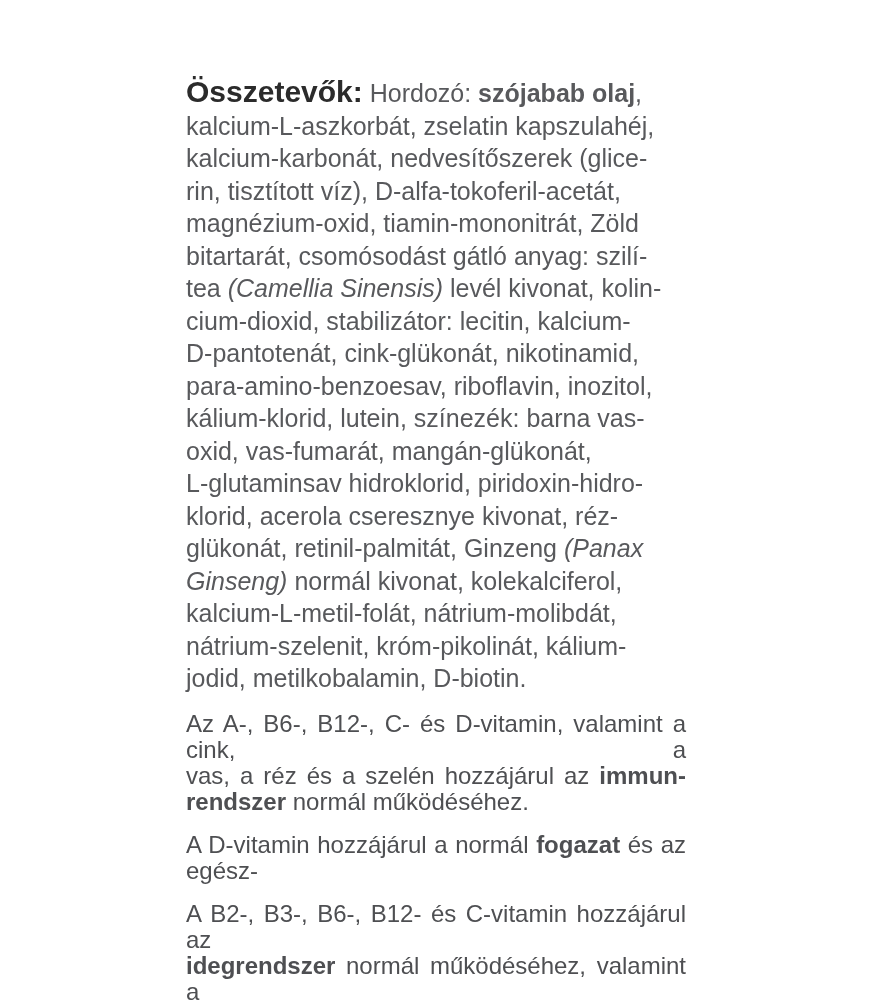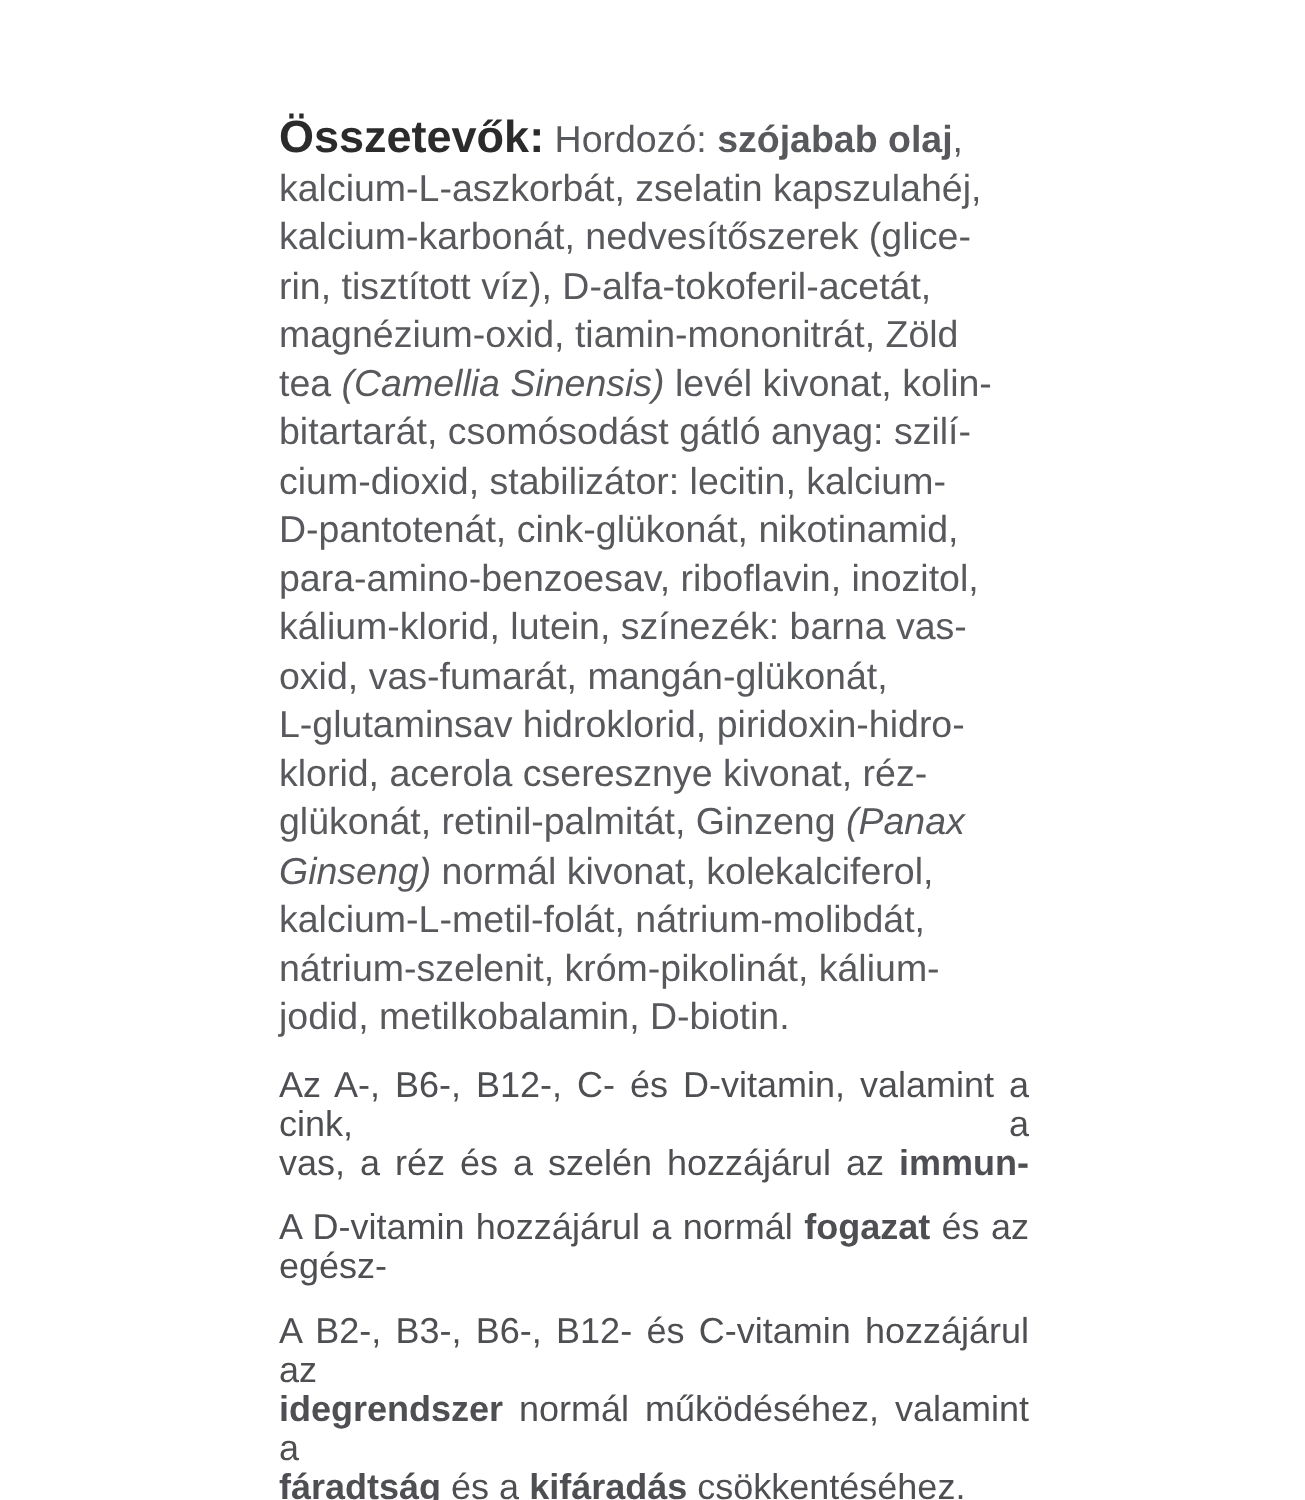--- a/index.html
+++ b/index.html
@@ -48,38 +48,39 @@
 <body>
 
 <div class="page">
   <div class="label-container">
       <div class="para-large">
         <div class="line nowrap"><span class=" run-h">Összetevők:</span><span class=""> Hordozó: </span><span class=" run-b">szójabab olaj</span><span class="">,</span></div>
         <div class="line nowrap"><span class="">kalcium-L-aszkorbát, zselatin kapszulahéj,</span></div>
         <div class="line nowrap"><span class="">kalcium-karbonát, nedvesítőszerek (glice-</span></div>
         <div class="line nowrap"><span class="">rin, tisztított víz), D-alfa-tokoferil-acetát,</span></div>
         <div class="line nowrap"><span class="">magnézium-oxid, tiamin-mononitrát, Zöld</span></div>
+        <div class="line nowrap"><span class="">bitartarát, csomósodást gátló anyag: szilí-</span></div>
         <div class="line nowrap"><span class="">tea </span><span class=" run-i">(Camellia Sinensis)</span><span class=""> levél kivonat, kolin-</span></div>
-        <div class="line nowrap"><span class="">bitartarát, csomósodást gátló anyag: szilí-</span></div>
         <div class="line nowrap"><span class="">cium-dioxid, stabilizátor: lecitin, kalcium-</span></div>
         <div class="line nowrap"><span class="">D-pantotenát, cink-glükonát, nikotinamid,</span></div>
         <div class="line nowrap"><span class="">para-amino-benzoesav, riboflavin, inozitol,</span></div>
         <div class="line nowrap"><span class="">kálium-klorid, lutein, színezék: barna vas-</span></div>
         <div class="line nowrap"><span class="">oxid, vas-fumarát, mangán-glükonát,</span></div>
         <div class="line nowrap"><span class="">L-glutaminsav hidroklorid, piridoxin-hidro-</span></div>
         <div class="line nowrap"><span class="">klorid, acerola cseresznye kivonat, réz-</span></div>
         <div class="line nowrap"><span class="">glükonát, retinil-palmitát, Ginzeng </span><span class=" run-i">(Panax</span></div>
         <div class="line nowrap"><span class=" run-i">Ginseng)</span><span class=""> normál kivonat, kolekalciferol,</span></div>
         <div class="line nowrap"><span class="">kalcium-L-metil-folát, nátrium-molibdát,</span></div>
         <div class="line nowrap"><span class="">nátrium-szelenit, króm-pikolinát, kálium-</span></div>
         <div class="line nowrap"><span class="">jodid, metilkobalamin, D-biotin.</span></div>
       </div>
       <div class="para-small first-claim">
         <div class="line jline"><span class="">Az A-, B6-, B12-, C- és D-vitamin, valamint a cink, a</span></div>
         <div class="line jline"><span class="">vas, a réz és a szelén hozzájárul az </span><span class=" run-b">immun-</span></div>
+        <div class="line"><span class=" run-b">rendszer</span><span class=""> normál működéséhez.</span></div>
       </div>
       <div class="para-small">
         <div class="line jline"><span class="">A D-vitamin hozzájárul a normál </span><span class=" run-b">fogazat</span><span class=""> és az egész-</span></div>
       </div>
       <div class="para-small">
         <div class="line jline"><span class="">A B2-, B3-, B6-, B12- és C-vitamin hozzájárul az</span></div>
         <div class="line jline"><span class=" run-b">idegrendszer</span><span class=""> normál működéséhez, valamint a</span></div>
         <div class="line"><span class=" run-b">fáradtság</span><span class=""> és a </span><span class=" run-b">kifáradás</span><span class=""> csökkentéséhez.</span></div>
       </div>
     </div>

